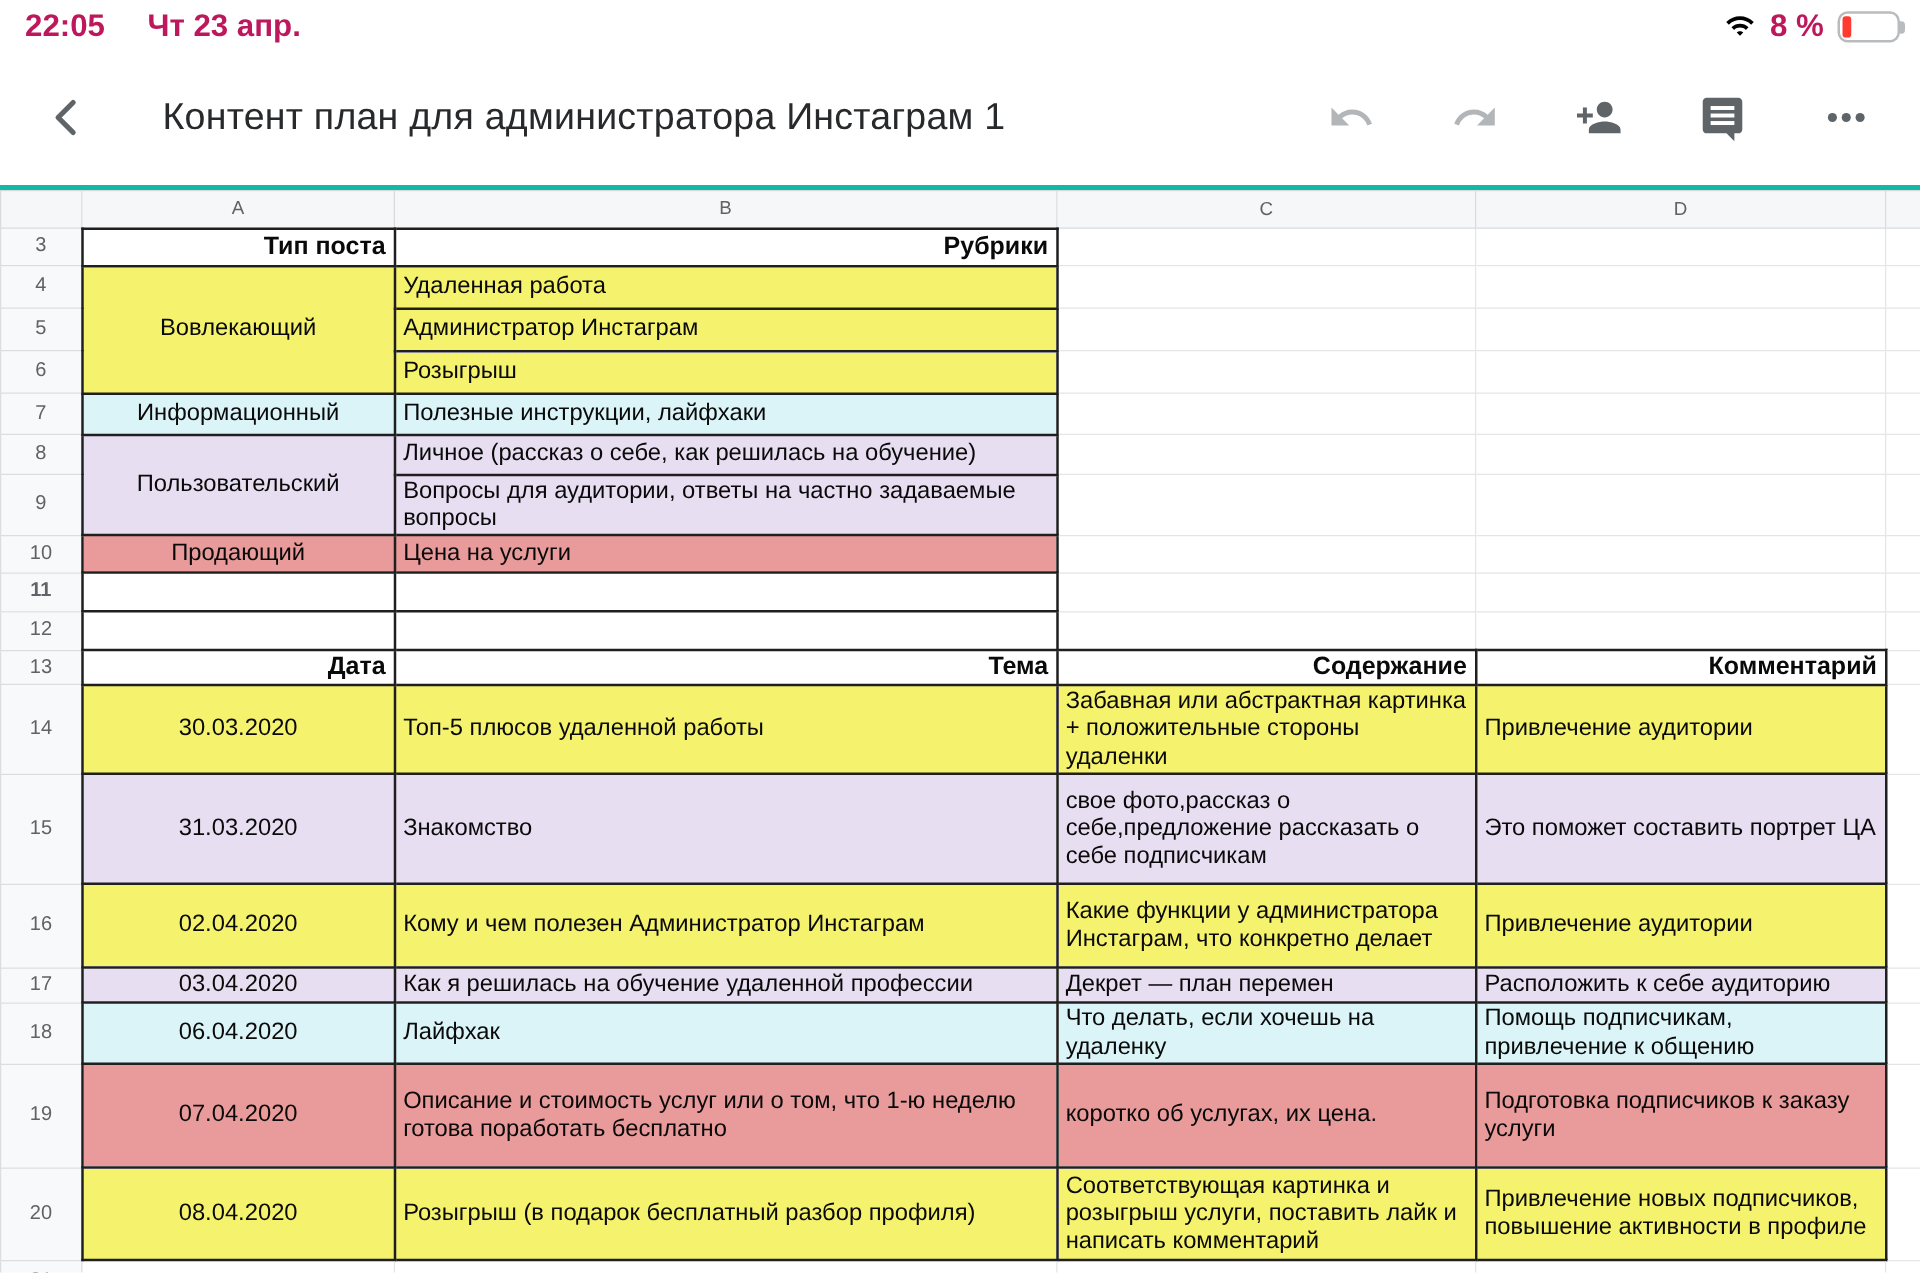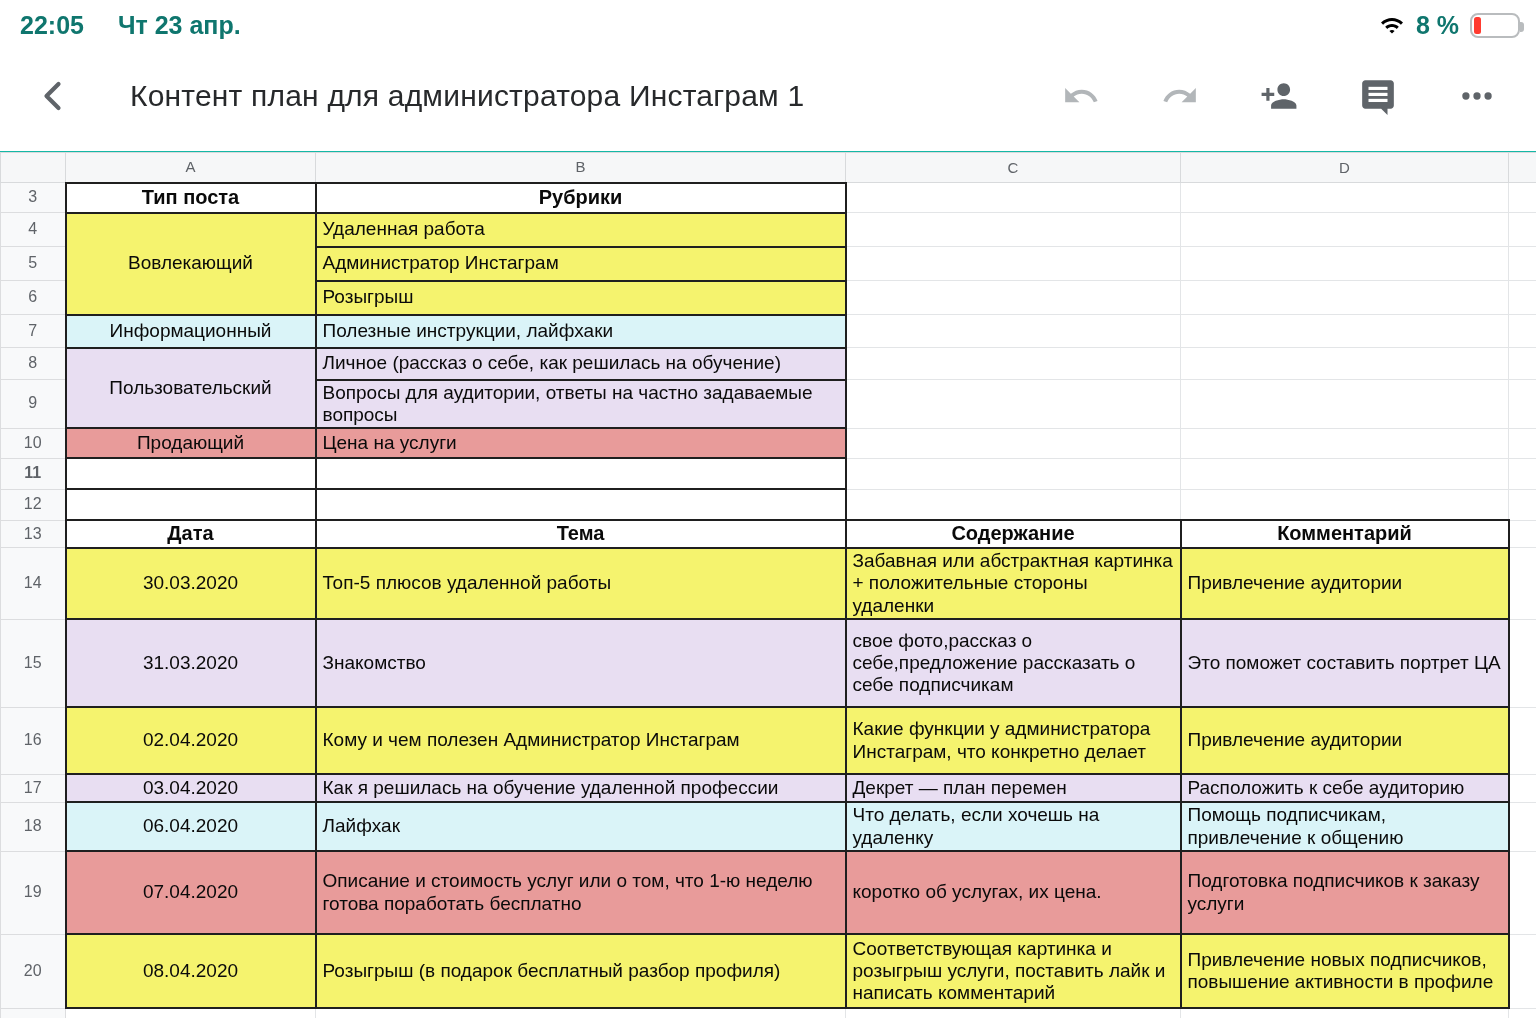--- a/index.html
+++ b/index.html
@@ -4,33 +4,33 @@
 <style>
   * { box-sizing: border-box; margin: 0; padding: 0; }
   html,body { width:1536px; height:1018px; overflow:hidden; }
   body {
     font-family: "Liberation Sans", sans-serif;
     background:#fff; color:#000;
     -webkit-font-smoothing: antialiased;
   }
   
   .status-bar{
-    height:40px; display:flex; align-items:flex-end;
-    padding:2px 16px 0 20px; font-size:25px; font-weight:600; color:#0f766e;
+    height:40px; display:flex; align-items:center;
+    padding:2px 16px 0 20px; font-size:25px; font-weight:600; color:#be185d;
   }
   .sb-date{ margin-left:34px; }
   .sb-right{ margin-left:auto; display:flex; align-items:center; gap:9px; }
   .wifi-svg{ width:30px; height:24px; }
   .battery{ position:relative; width:50px; height:25px; border:2px solid #b9bcbe; border-radius:8px; margin-left:2px;}
   .battery .fill{ position:absolute; left:2px; top:2px; bottom:2px; width:7px; background:#ff3b30; border-radius:2.5px;}
   .battery .nub{ position:absolute; right:-6px; top:6.5px; width:4px; height:10px; background:#b9bcbe; border-radius:0 3px 3px 0;}
   
   .app-header{
     height:112px; display:flex; align-items:center; padding:0 38px 0 34px;
-    background:#fff; border-bottom:1px solid #14b8a6;
+    background:#fff; border-bottom:4px solid #14b8a6;
   }
   .back-btn{ width:40px; height:40px; display:flex; align-items:center; justify-content:center; cursor:pointer; }
   .doc-title{ margin-left:56px; font-size:30px; color:#27292b; letter-spacing:.2px; white-space:nowrap; }
   .hdr-icons{ margin-left:auto; display:flex; align-items:center; gap:57px; }
   .icon-btn{ width:42px; height:42px; display:flex; align-items:center; justify-content:center; cursor:pointer; }
   .icon-btn svg{ width:38px; height:38px; }
   .ic-light{ fill:#b2b6b9; }
   .ic-dark{ fill:#5f6469; }
   
   .sheet{ position:relative; }
@@ -40,21 +40,21 @@
     background:#f6f7f8; color:#5f6368; font-size:15px; text-align:center;
     border:1px solid #d8dadc; padding:0; height:30px;
   }
   td.gut{
     background:#f8f9fa; color:#5f6368; font-size:16px; text-align:center;
     border:1px solid #dcdddf; padding:0;
   }
   td.grid{ border:1px solid #e3e5e7; background:#fff; }
   td.tbl{ border:2px solid #1f1f1f; background:#fff; }
   td.center{ text-align:center; }
-  td.bold{ font-weight:700; font-size:20px; }
+  td.bold{ font-weight:700; font-size:20px;text-align:right; }
   .bg-yellow{ background:#f5f36e !important; }
   .bg-cyan{ background:#daf4f8 !important; }
   .bg-purple{ background:#e8def2 !important; }
   .bg-red{ background:#e89b9a !important; }
 </style>
 </head>
 <body>
 
 <div class="status-bar">
   <span>22:05</span>

